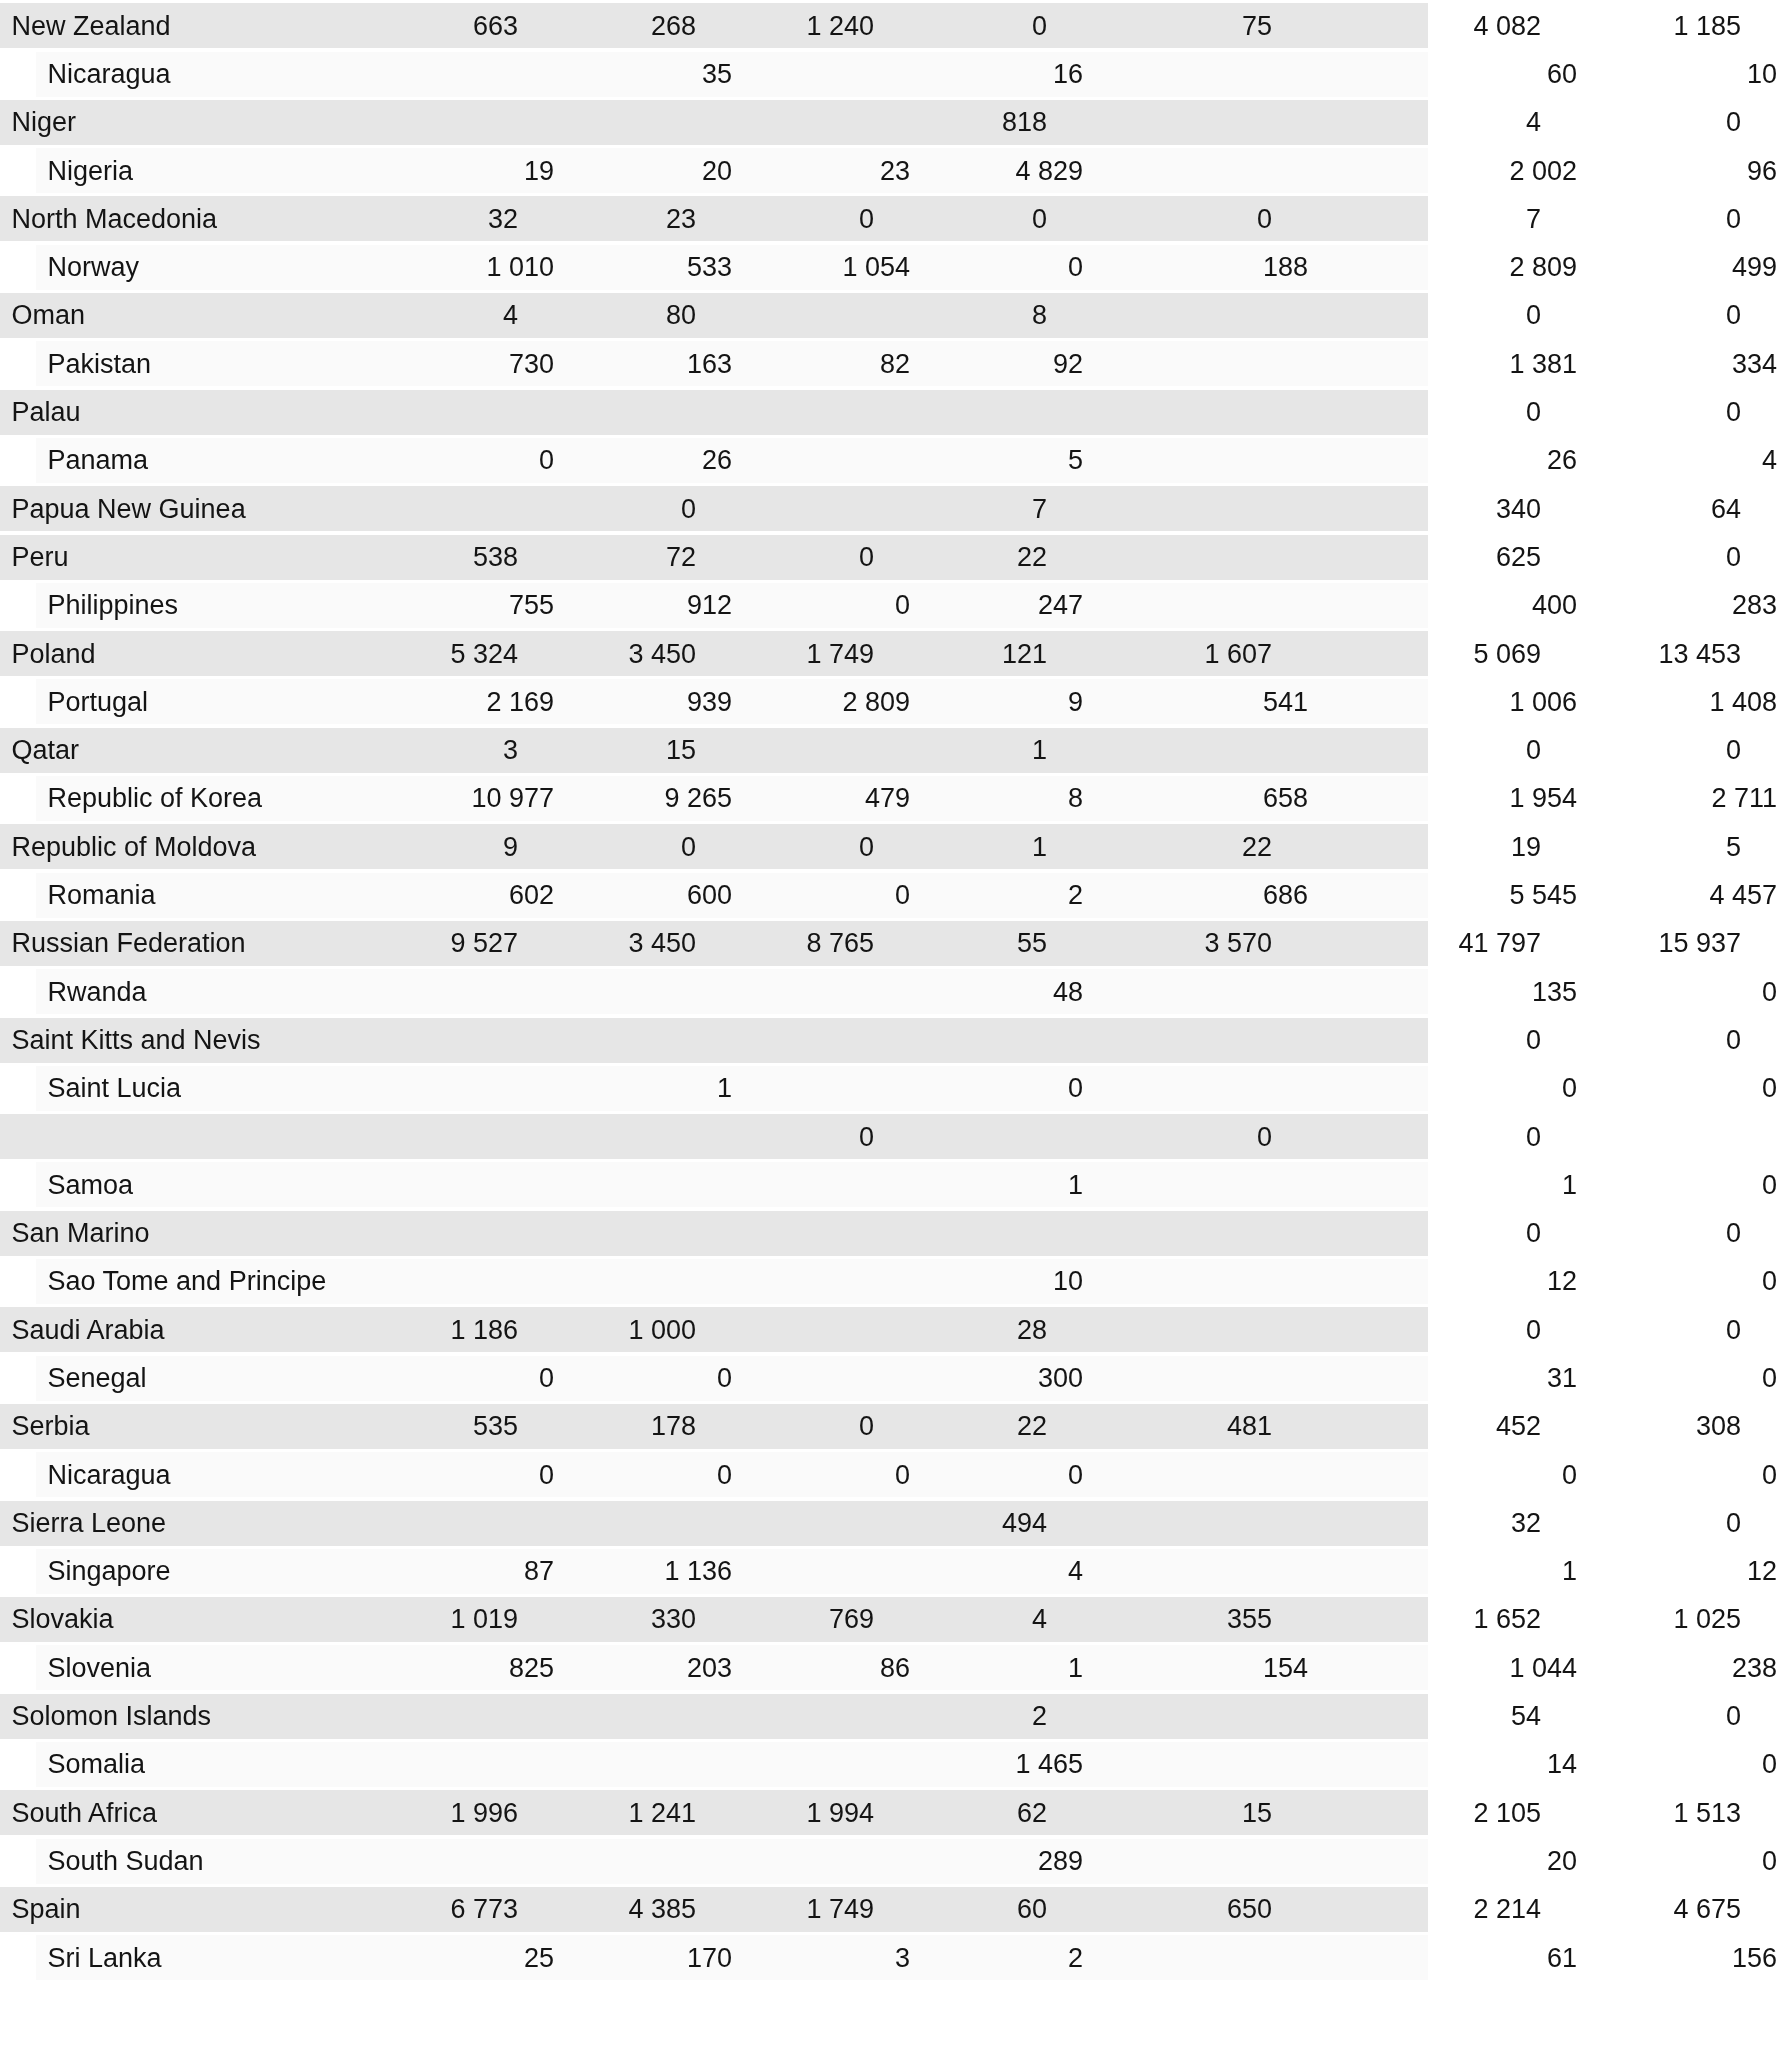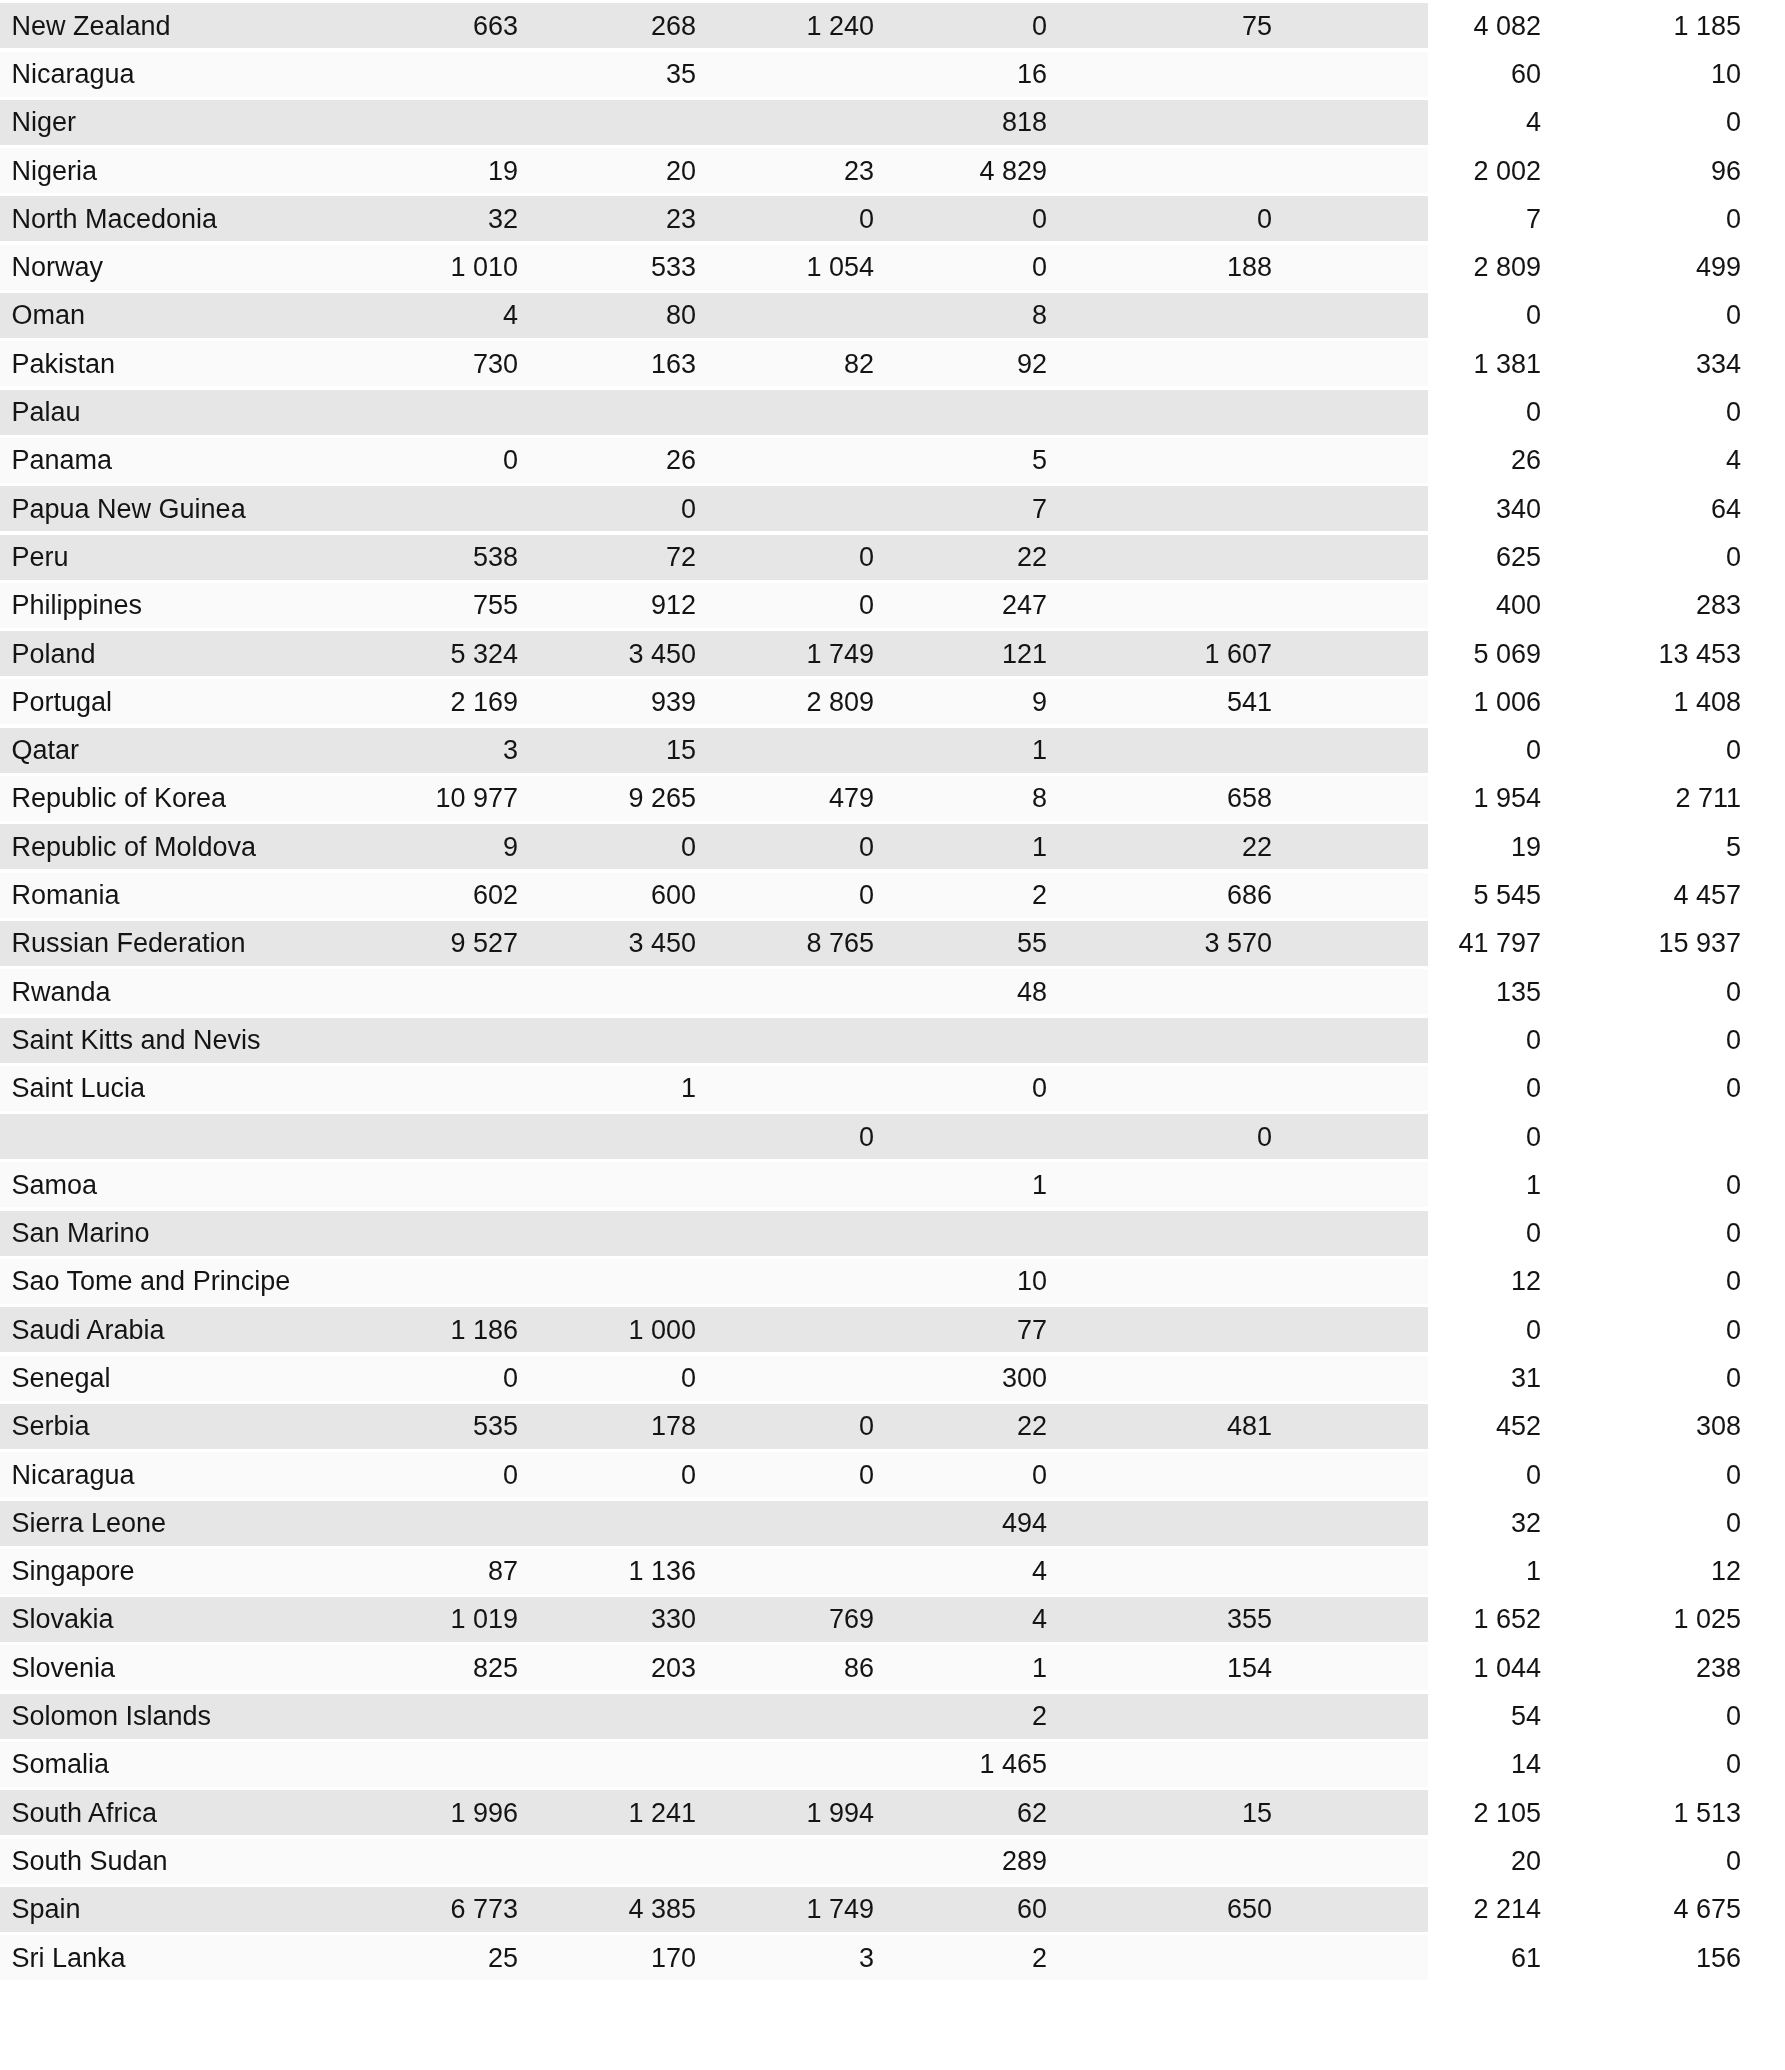--- a/index.html
+++ b/index.html
@@ -19,21 +19,21 @@
   }
   .row {
     display: grid;
     grid-template-columns: 360px 158px 178px 178px 173px 225px 269px 200px;
     align-items: center;
     min-height: 45px;
     margin-bottom: 3.3px;
     font-size: 27px;
   }
   .row.shade { background: var(--row-shade, #e6e6e6); }
-  .row.plain { background: var(--row-plain, #fafafa); }
+  .row.plain { background: var(--row-plain, #fafafa); margin-left: 36px; }
   .cell {
     line-height: 1.12;
   }
   .country {
     padding: 4.9px 8.2px 4.9px 11.5px;
     box-sizing: border-box;
     max-width: 360px;
   }
   .num {
     text-align: right;
@@ -340,21 +340,21 @@
     <div class="cell num"></div>
     <div class="cell num">12</div>
     <div class="cell num">0</div>
   </div>
 
   <div class="row shade">
     <div class="cell country">Saudi Arabia</div>
     <div class="cell num">1 186</div>
     <div class="cell num">1 000</div>
     <div class="cell num"></div>
-    <div class="cell num">77</div>
+    <div class="cell num">28</div>
     <div class="cell num"></div>
     <div class="cell num">0</div>
     <div class="cell num">0</div>
   </div>
 
   <div class="row plain">
     <div class="cell country">Senegal</div>
     <div class="cell num">0</div>
     <div class="cell num">0</div>
     <div class="cell num"></div>

